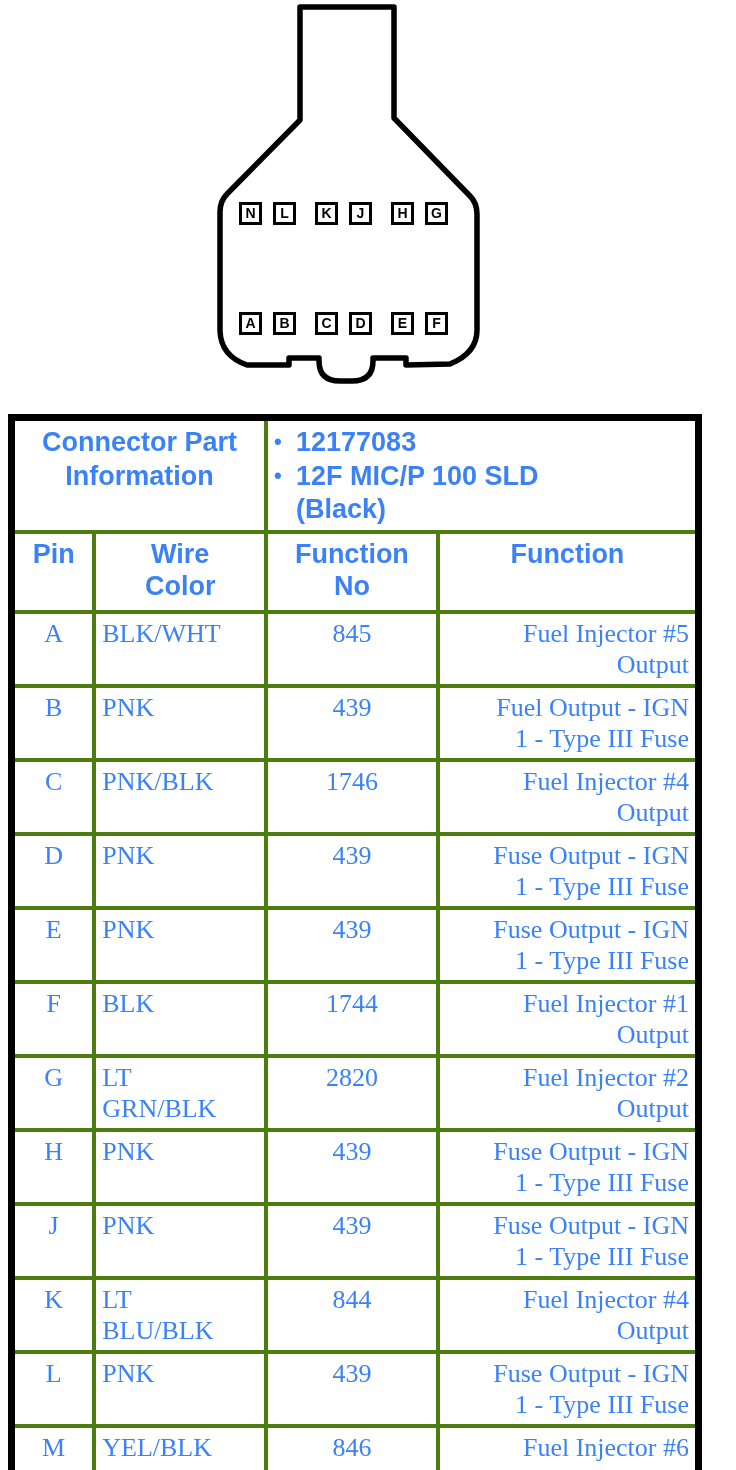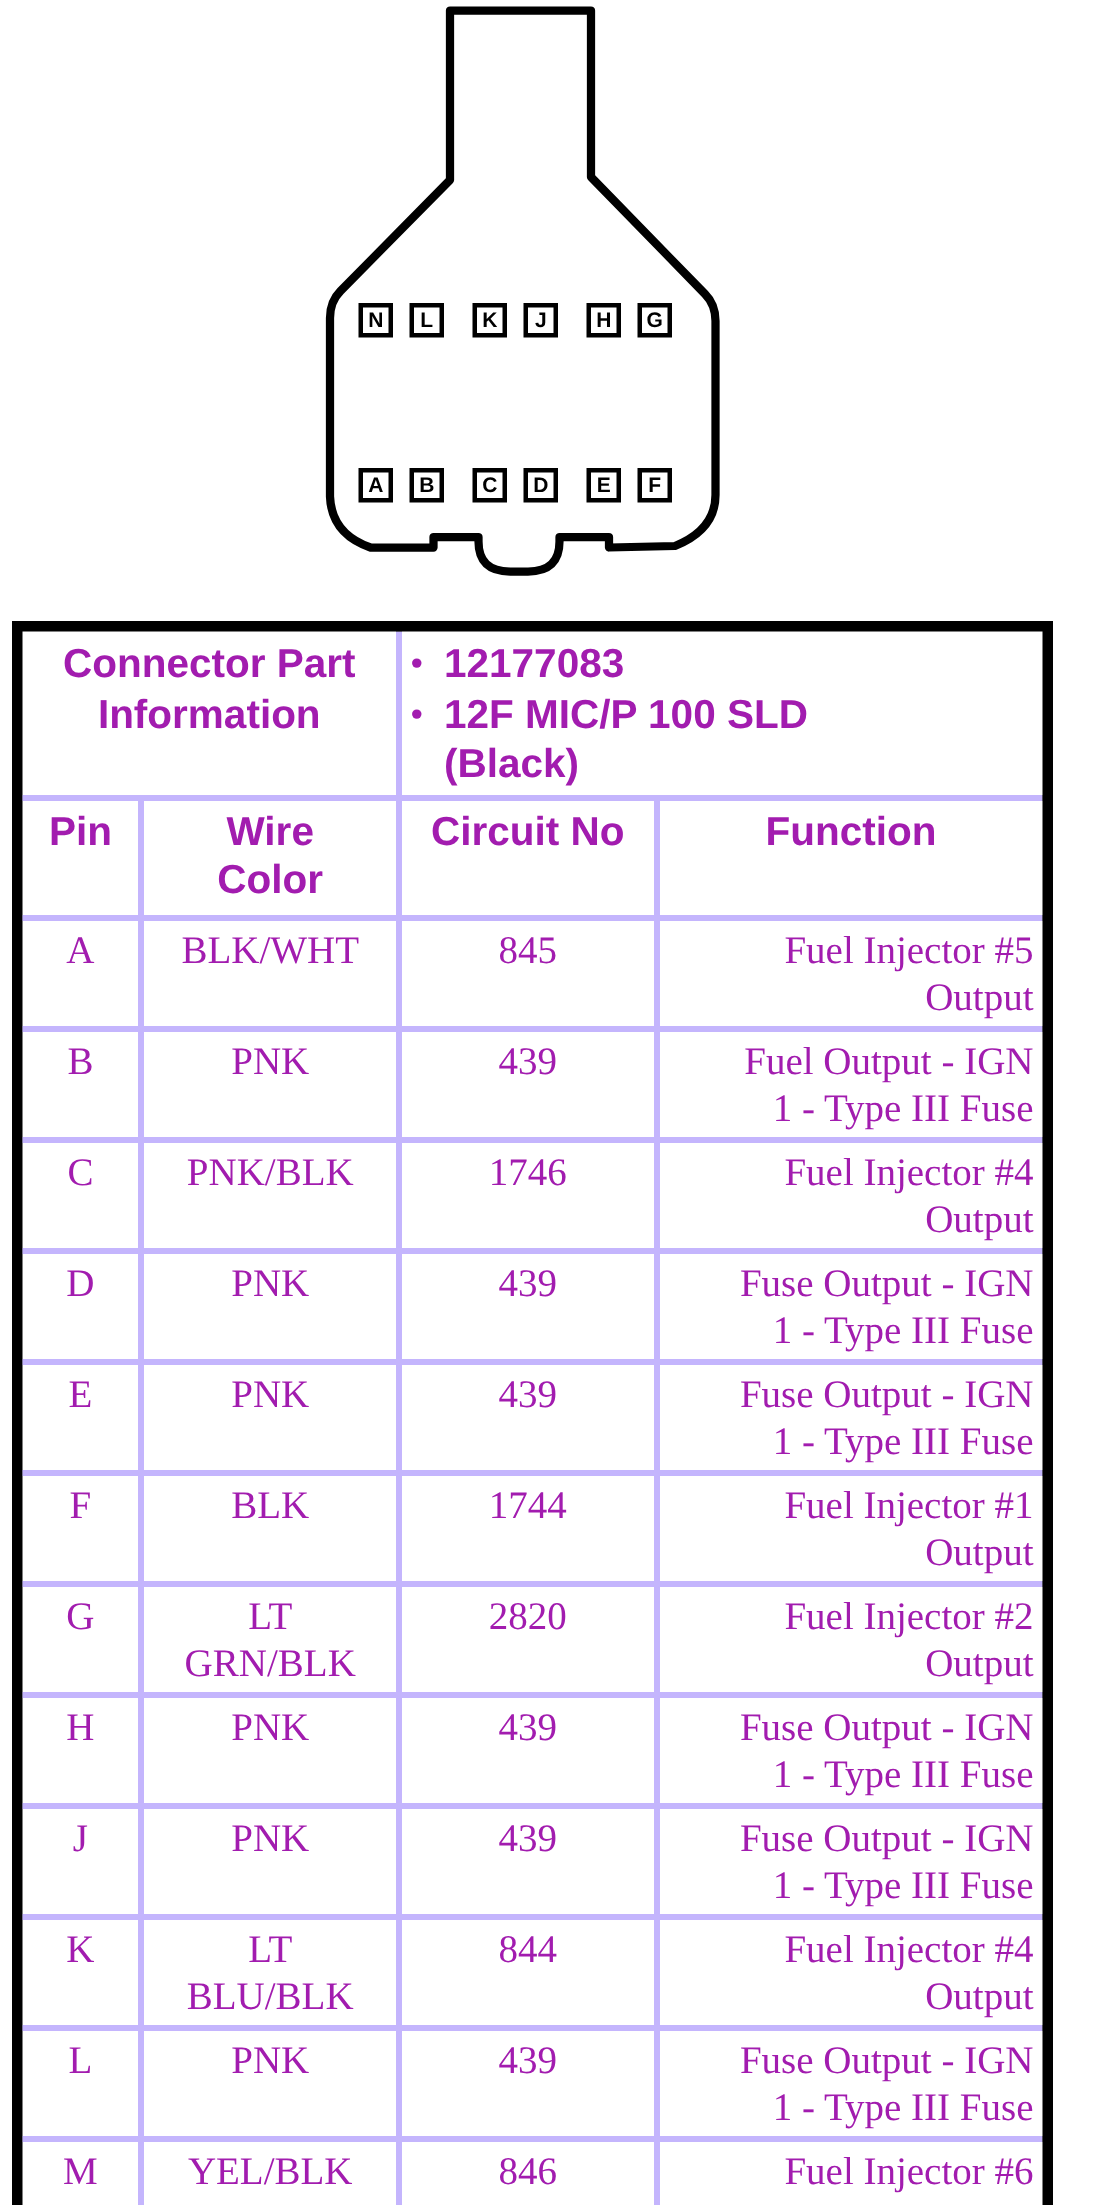--- a/index.html
+++ b/index.html
@@ -47,24 +47,24 @@
     position: absolute;
     left: 8px;
     top: 414px;
     width: 694px;
     border-collapse: collapse;
     table-layout: fixed;
     border: 7px solid #000;
     background: #fff;
   }
   table.pinout td, table.pinout th {
-    border: 4px solid #c4b5fd;
+    border: 4px solid #4d7c0f;
     vertical-align: top;
     padding: 4px 6px;
-    color: #a21caf;
+    color: #3b82f6;
     overflow: hidden;
   }
   .col-pin     { width: 80px; }
   .col-wire    { width: 166px; }
   .col-circuit { width: 166px; }
   .col-func    { width: 252px; }
 
   .info-row td { height: 100px; }
   .info-title {
     font-family: "Liberation Sans", sans-serif;
@@ -103,21 +103,21 @@
   }
 
   tr.data-row { height: 70px; }
   tr.data-row td {
     font-family: "Liberation Serif", serif;
     font-size: 26px;
     line-height: 31px;
     white-space: pre-line;
   }
   td.c-pin     { text-align: center; font-size: 25px; }
-  td.c-wire    { text-align: center; }
+  td.c-wire    { }
   td.c-circuit { text-align: center; }
   td.c-func    { text-align: right; padding-left: 8px; }
 </style>
 </head>
 <body>
 
 <div class="page">
 
   <div class="figure">
     <svg width="736" height="412" viewBox="0 0 736 412">
@@ -181,21 +181,21 @@
           <span class="bullet">•</span><span>12F MIC/P 100 SLD</span>
         </div>
         <div class="info-note">(Black)</div>
       </td>
     </tr>
 
     <tr class="head-row">
       <th>Pin</th>
       <th>Wire
 Color</th>
-      <th>Circuit No</th>
+      <th>Function No</th>
       <th>Function</th>
     </tr>
 
     <tr class="data-row">
       <td class="c-pin">A</td>
       <td class="c-wire">BLK/WHT</td>
       <td class="c-circuit">845</td>
       <td class="c-func">Fuel Injector #5
 Output</td>
     </tr>

